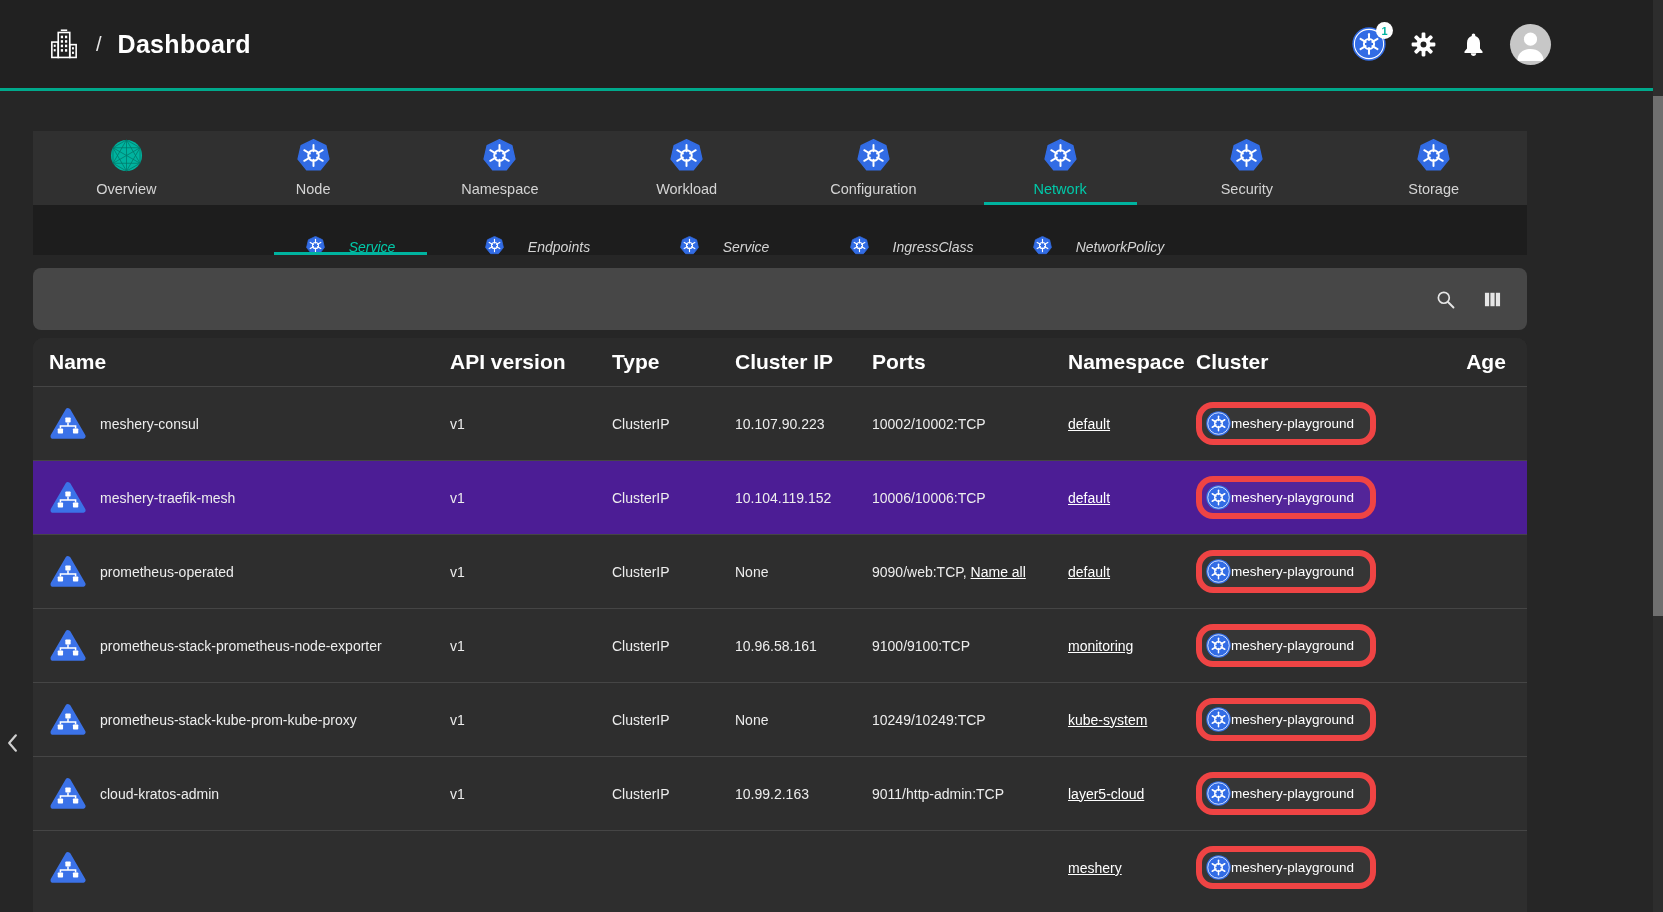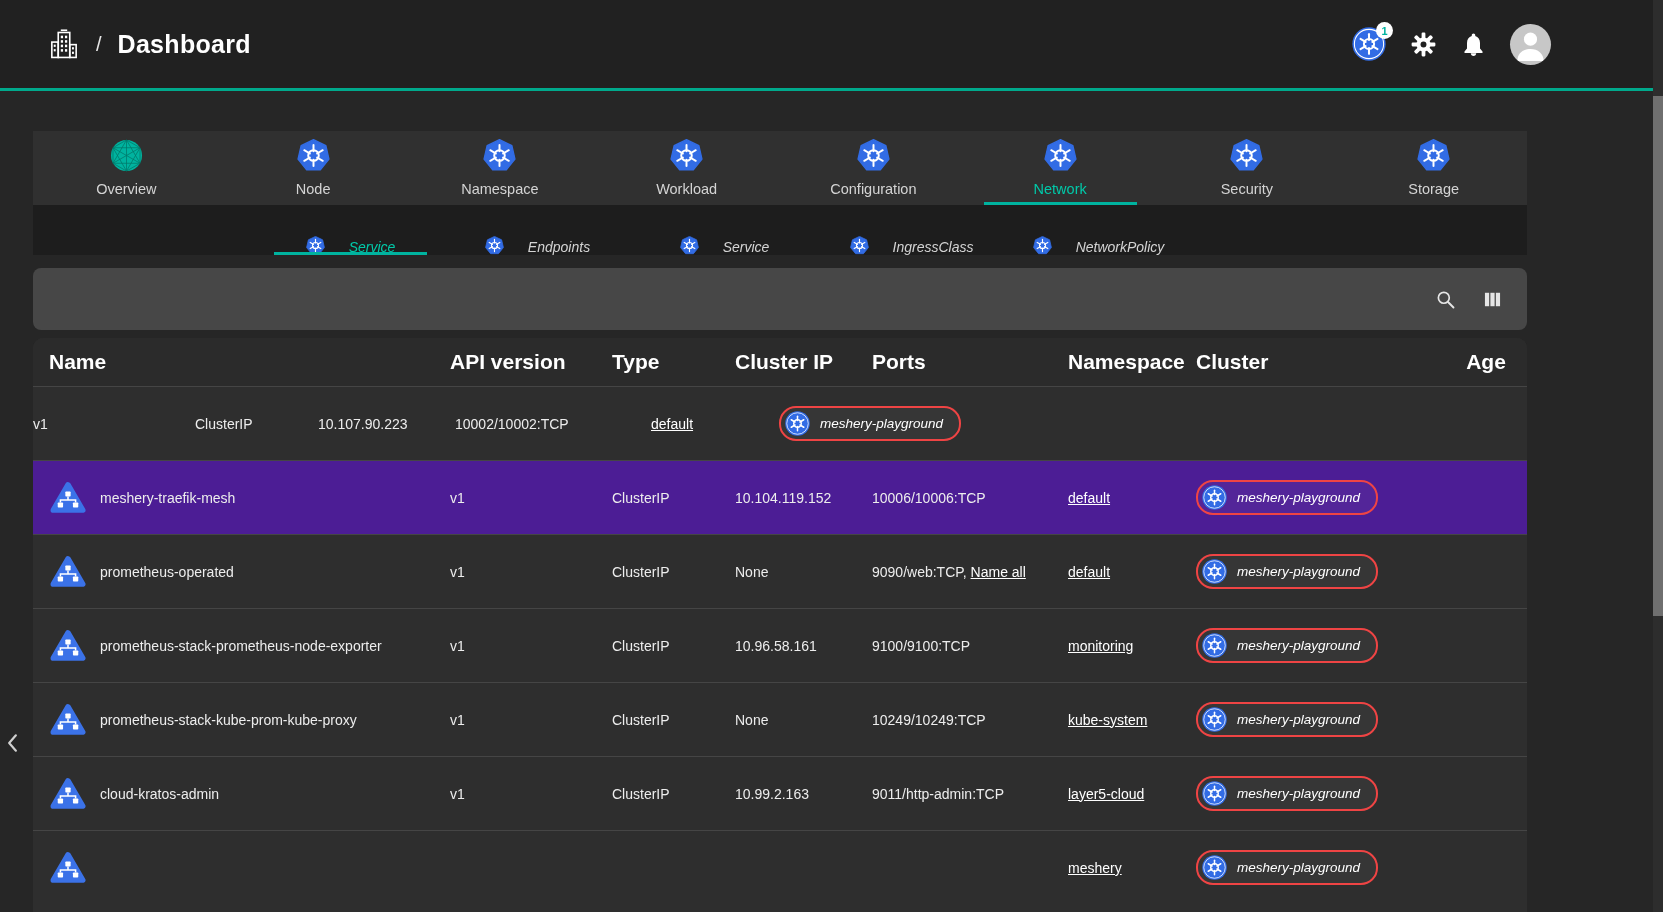--- a/index.html
+++ b/index.html
@@ -61,22 +61,22 @@
   .c-api{width:162px;}
   .c-type{width:123px;}
   .c-ip{width:137px;}
   .c-ports{width:196px;}
   .c-ns{width:128px;}
   .c-cluster{width:249px;}
   .c-age{flex:1;text-align:center;}
   .svc-icon{width:38px;height:38px;flex-shrink:0;}
   .svc-icon svg{width:38px;height:38px;}
   .link{color:#ffffff;text-decoration:underline;cursor:pointer;}
-  .chip{display:inline-flex;align-items:center;gap:10px;height:31px;padding:0 16px 0 4px;border:2px solid #ef4444;
-    border-radius:17px;font-size:13.5px;color:#fff;cursor:pointer;background:rgba(255,255,255,0.04);font-style:italic;}
+  .chip{display:inline-flex;align-items:center;gap:0;height:31px;padding:0 16px 0 4px;border:6px solid #ef4444;
+    border-radius:17px;font-size:13.5px;color:#fff;cursor:pointer;background:rgba(255,255,255,0.04);}
   .chip svg{width:25px;height:25px;}
   
   .sidebar-toggle{position:absolute;left:1px;top:729px;width:24px;height:28px;cursor:pointer;}
   .sidebar-toggle svg{width:24px;height:28px;}
 </style>
 </head>
 <body>
 
 <svg style="position:absolute;width:0;height:0" aria-hidden="true">
   <defs>
@@ -332,20 +332,28 @@
       <div class="cell c-api">API version</div>
       <div class="cell c-type">Type</div>
       <div class="cell c-ip">Cluster IP</div>
       <div class="cell c-ports">Ports</div>
       <div class="cell c-ns">Namespace</div>
       <div class="cell c-cluster">Cluster</div>
       <div class="cell c-age">Age</div>
     </div>
   <div>
       <div class="trow">
+    <div class="cell c-name">
+      <span class="svc-icon">
+        <svg>
+              <use href="#sym-service"></use>
+            </svg>
+      </span>
+      <span>meshery-consul</span>
+    </div>
     <div class="cell c-api">v1</div>
     <div class="cell c-type">ClusterIP</div>
     <div class="cell c-ip">10.107.90.223</div>
     <div class="cell c-ports">
       <span>10002/10002:TCP</span>
       
     </div>
     <div class="cell c-ns">
       <a class="link">default</a>
     </div>

